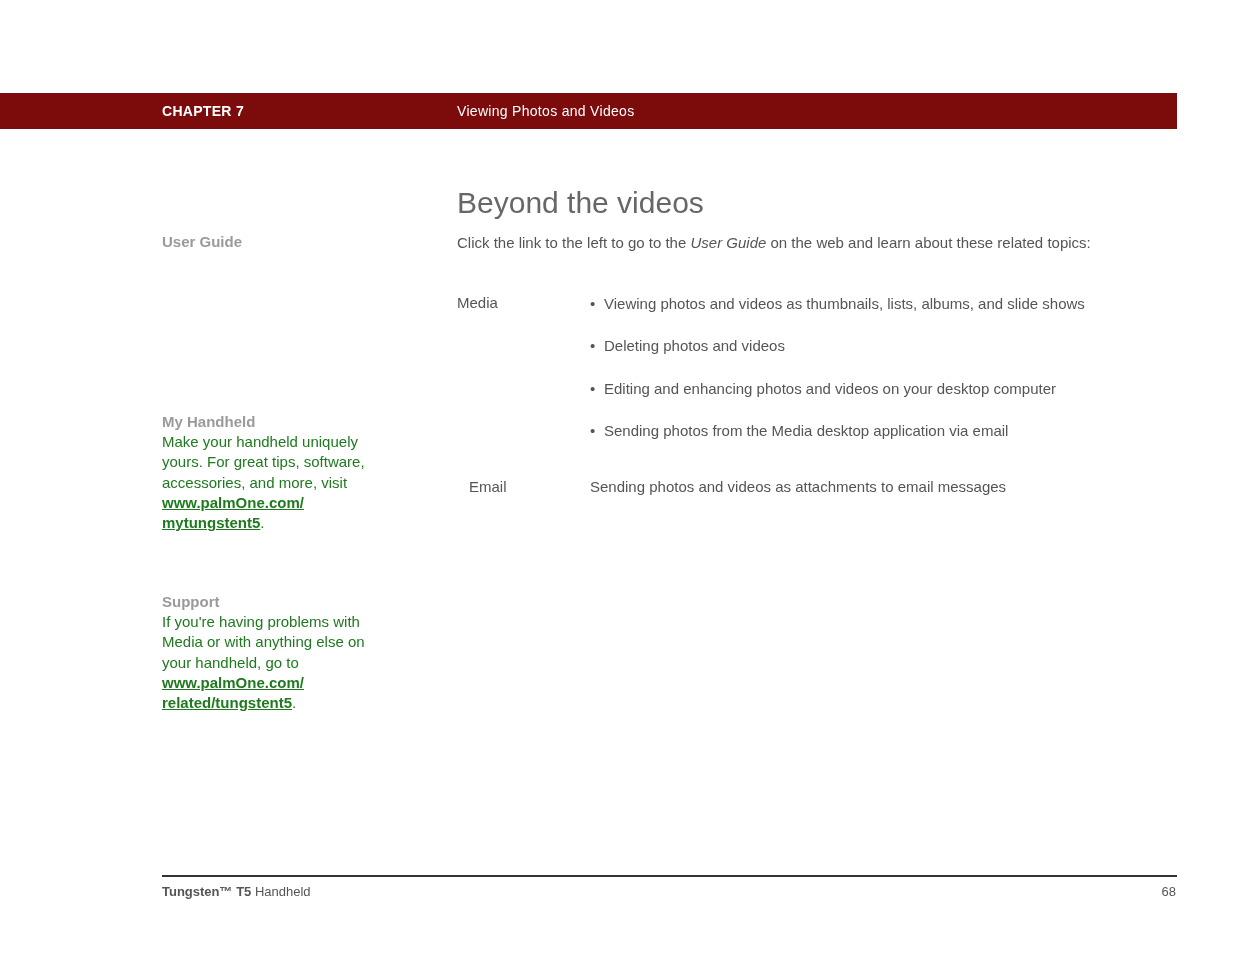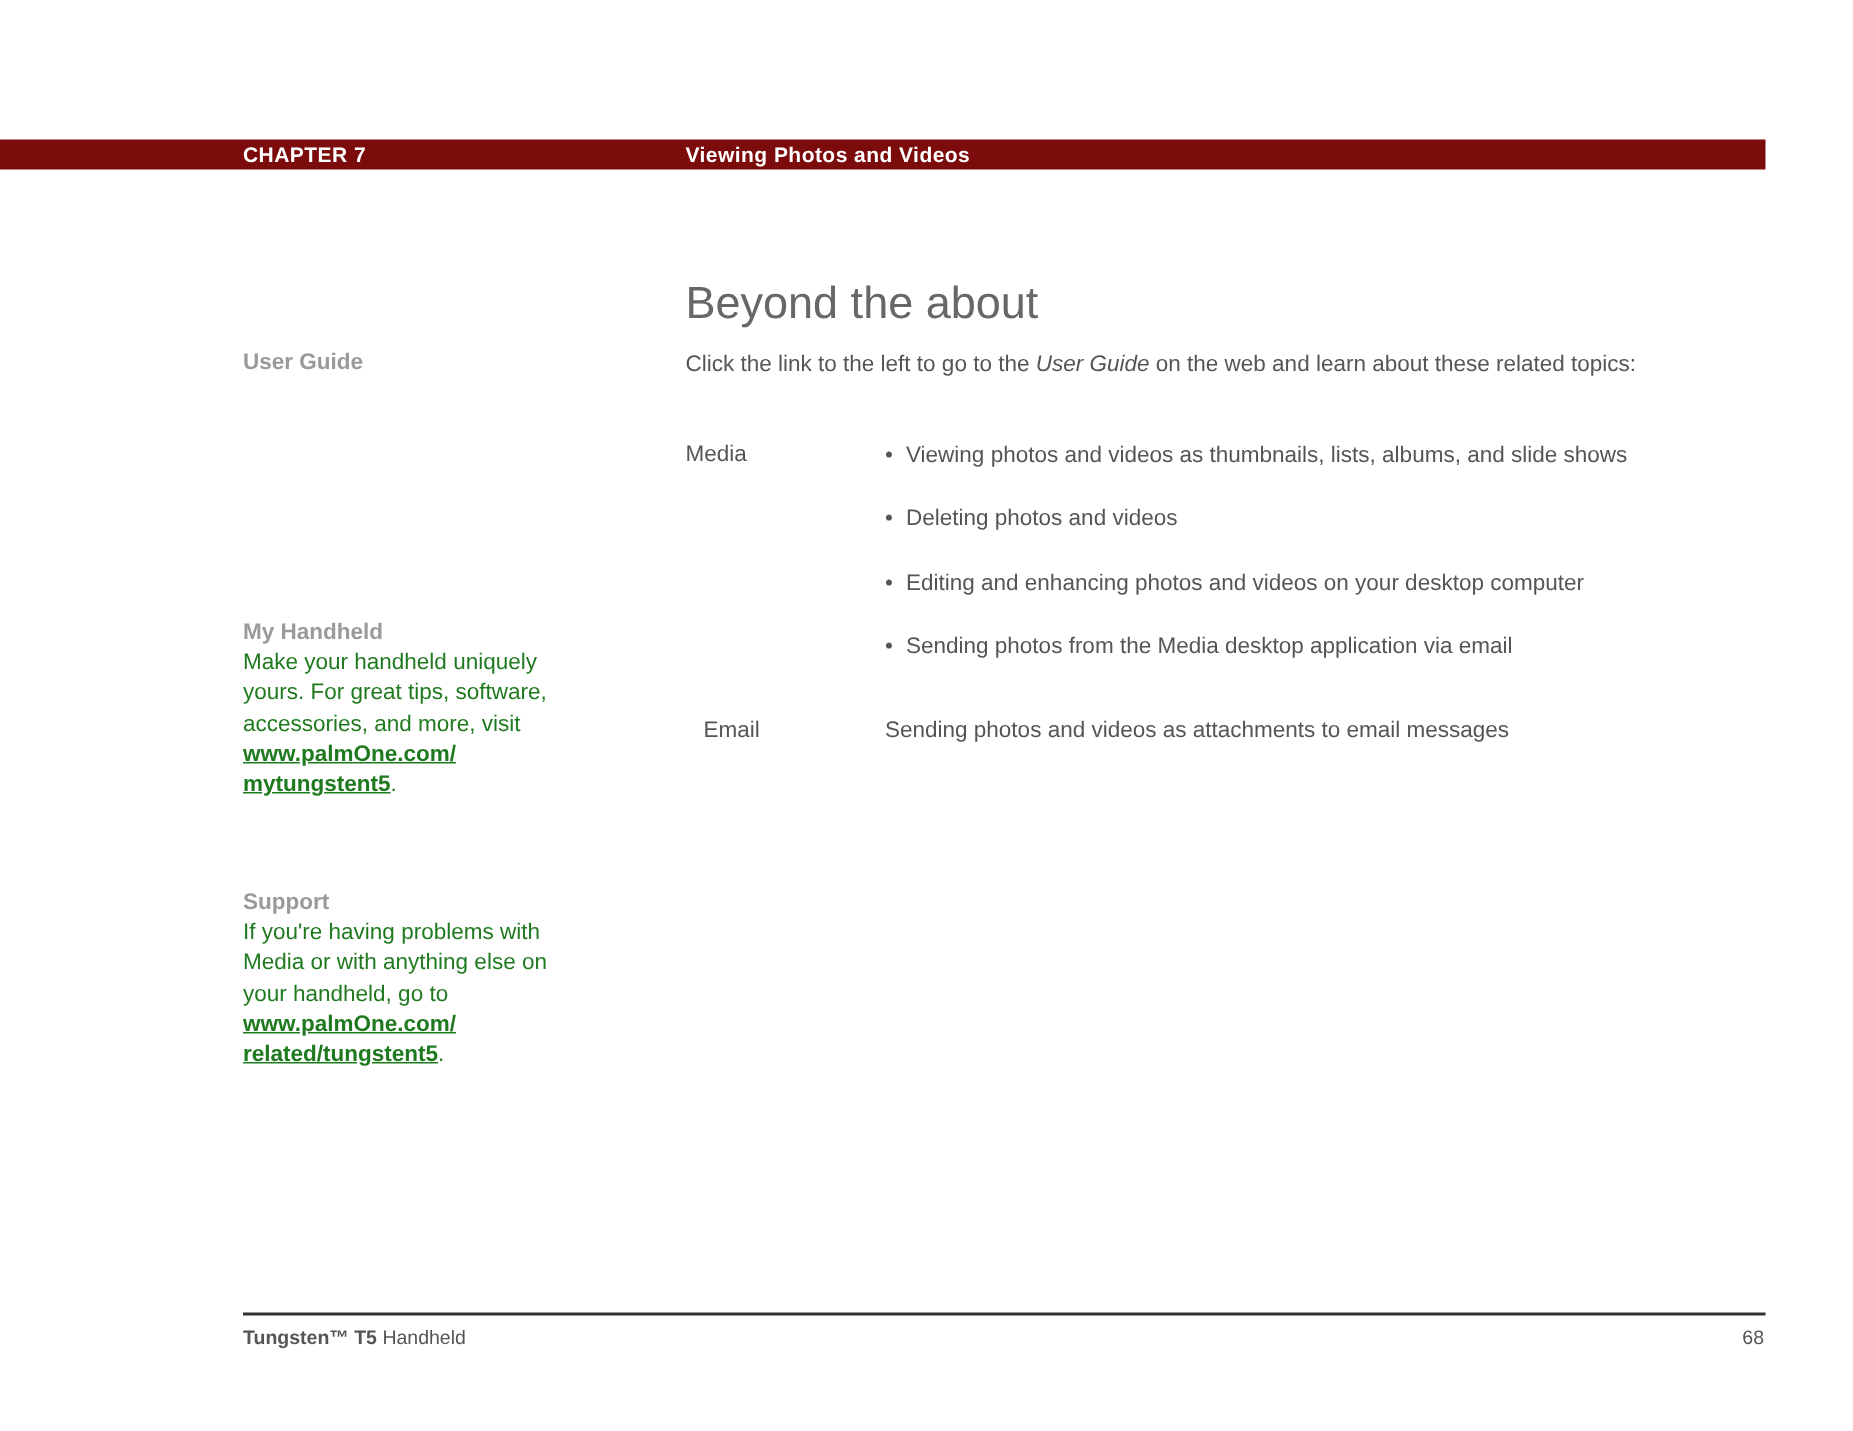--- a/index.html
+++ b/index.html
@@ -13,38 +13,38 @@
       width: 1235px;
       height: 954px;
       position: relative;
       color: #333;
     }
     .header-bar {
       position: absolute;
       top: 93px;
       left: 0;
       width: 1177px;
-      height: 20px;
+      height: 36px;
       background: #7c0b0b;
       display: flex;
       align-items: center;
     }
     .chapter-label {
       position: absolute;
       left: 162px;
       color: #ffffff;
       font-weight: bold;
       font-size: 14px;
       letter-spacing: 0.3px;
     }
     .chapter-title {
       position: absolute;
       left: 457px;
       color: #ffffff;
-      font-weight: bold;
+      font-weight: normal;
       font-size: 14px;
       letter-spacing: 0.3px;
     }
     .page-heading {
       position: absolute;
       top: 186px;
       left: 457px;
       font-size: 30px;
       color: #676767;
       font-weight: normal;
@@ -142,21 +142,21 @@
     #sidebox-3 { top: 593px; }
   </style>
 </head>
 <body>
 
 <div class="header-bar">
   <span class="chapter-label">CHAPTER 7</span>
   <span class="chapter-title">Viewing Photos and Videos</span>
 </div>
 
-<h1 class="page-heading">Beyond the about</h1>
+<h1 class="page-heading">Beyond the videos</h1>
 
 <p class="intro-text">
   <span>Click the link to the left to go to the </span><em>User Guide</em><span> on the web and learn about these related topics:</span>
 </p>
 
 <div class="sidebar" id="sidebox-1">
   <div class="sidebox">
     <div class="sidebox-title">User Guide</div>
   </div>
 </div>

